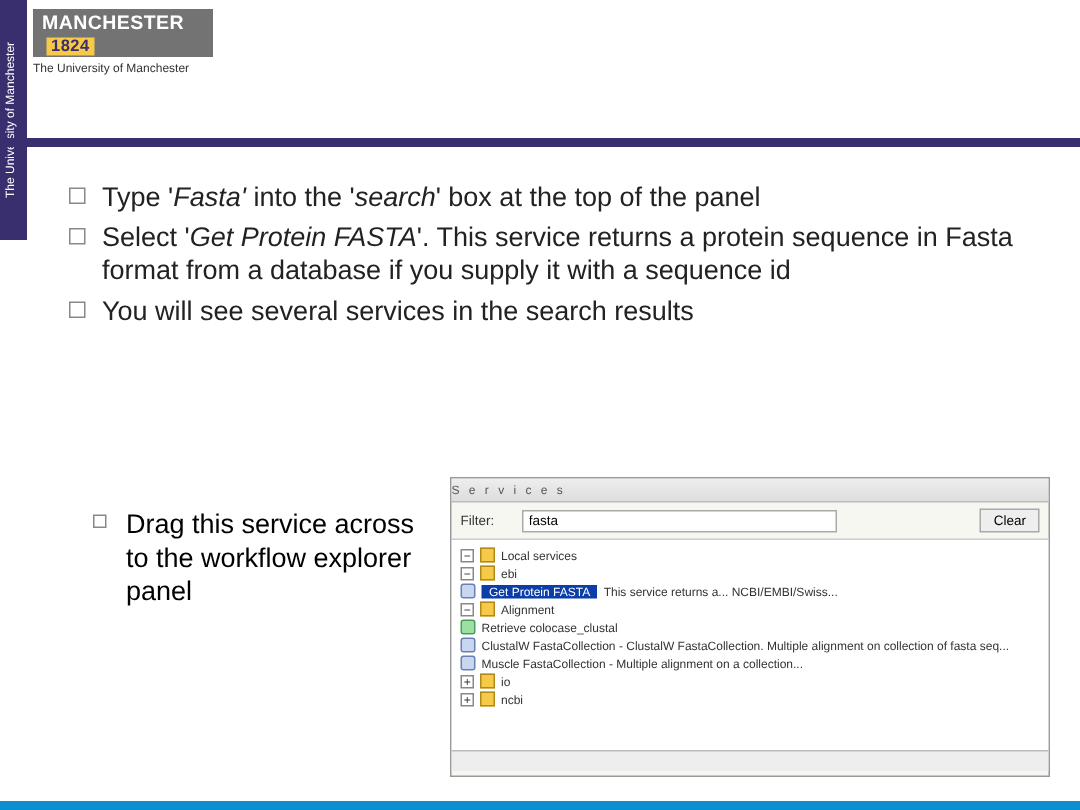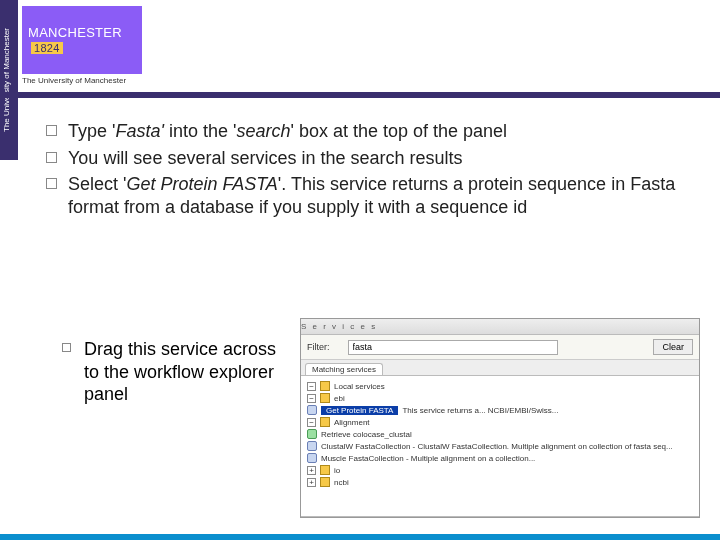--- a/index.html
+++ b/index.html
@@ -8,22 +8,22 @@
   .side-brand {
     position: absolute; left: 0; top: 0; width: 18px; height: 160px;
     background: #3a2f6e; color: #fff; font-size: 8px; text-align: center;
     writing-mode: vertical-rl; transform: rotate(180deg);
     padding: 6px 2px;
   }
   .logo {
     position: absolute; left: 22px; top: 6px; width: 120px;
   }
   .logo-box {
-    background: #8b5cf6; color: #fff; font-size: 13px; font-weight: normal;
-    padding: 19px 6px; display: inline-block; letter-spacing: 0.3px;
+    background: #737373; color: #fff; font-size: 13px; font-weight: bold;
+    padding: 1px 6px; display: inline-block; letter-spacing: 0.3px;
   }
   .logo-box .year { background: #f7c948; color: #3a2f6e; padding: 0 3px; margin-left: 3px; font-size: 11px; }
   .logo-sub { font-size: 8px; color: #333; margin-top: 2px; }
   .title {
     position: absolute; left: 80px; top: 42px; width: 600px;
     font-family: Arial, sans-serif; font-size: 26px; font-weight: bold;
     color: #333; text-shadow: 1px 1px 0 #ccc;
   }
   .rule {
     position: absolute; left: 0; top: 92px; width: 720px; height: 6px;
@@ -101,43 +101,40 @@
     <div class="logo-sub">The University of Manchester</div>
   </div>
 
   <div class="rule"></div>
 
   <div class="body">
     <ul class="bullets">
       <li>
         <span>Type '</span><em>Fasta'</em><span> into the '</span><em>search</em><span>' box at the top of the panel</span>
       </li>
-      <li>You will see several services in the search results</li>
       <li>
         <span>Select '</span><em>Get Protein FASTA</em><span>'. This service returns a protein sequence in Fasta format from a database if you supply it with a sequence id</span>
       </li>
+      <li>You will see several services in the search results</li>
     </ul>
   </div>
 
   <div class="lower">
     <div class="drag-block">
       <span class="sq"></span>
       <span>Drag this service across to the workflow explorer panel</span>
     </div>
   </div>
 
   <div class="panel">
     <div class="panel-head">S e r v i c e s</div>
     <div class="panel-filter">
       <label>Filter:</label>
       <input type="text" value="fasta" style="">
       <button>Clear</button>
-    </div>
-    <div class="panel-tabs">
-      <div class="tab">Matching services</div>
     </div>
     <div class="tree">
       <div class="row">
         <span class="exp">−</span>
         <span class="ico folder"></span>
         <span class="lbl">Local services</span>
       </div>
       <div class="row indent1">
         <span class="exp">−</span>
         <span class="ico folder"></span>

